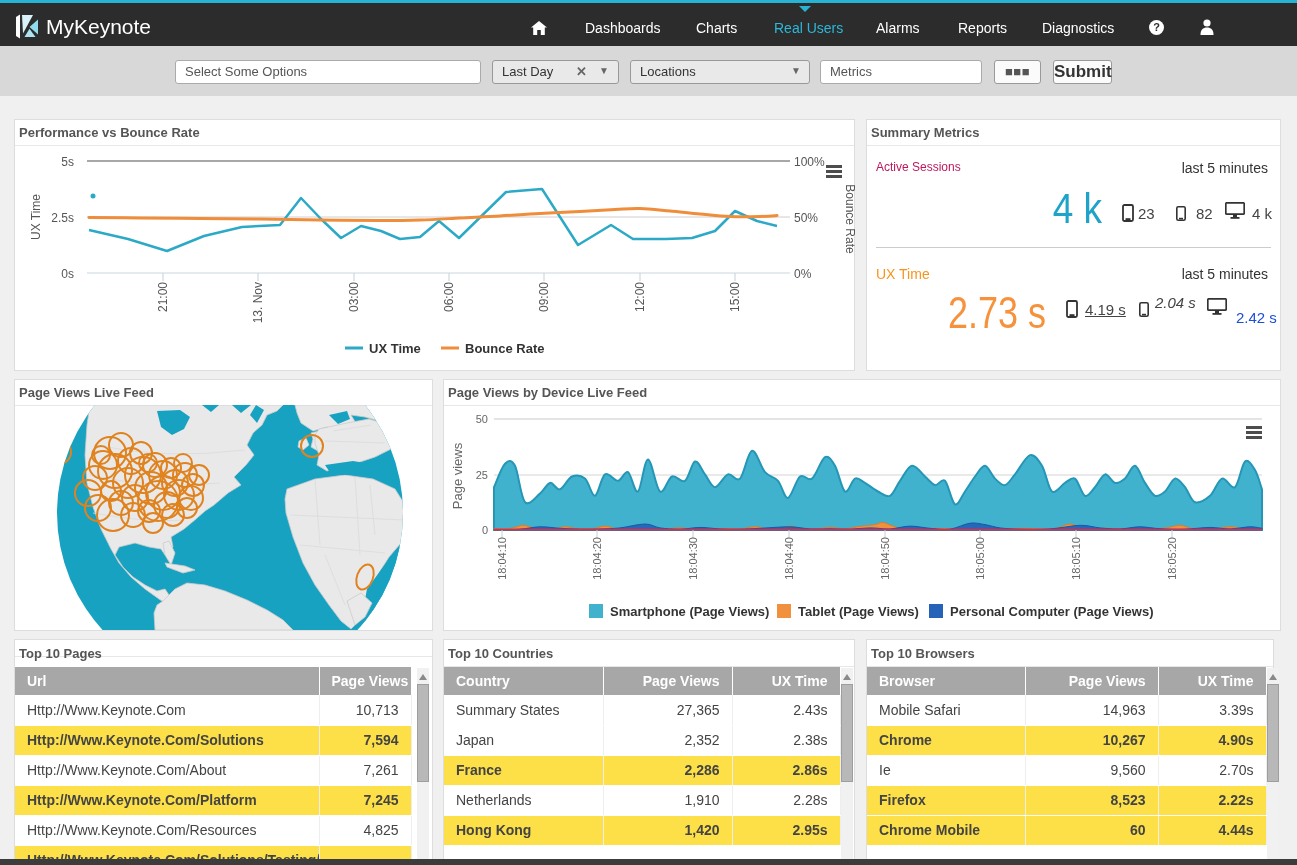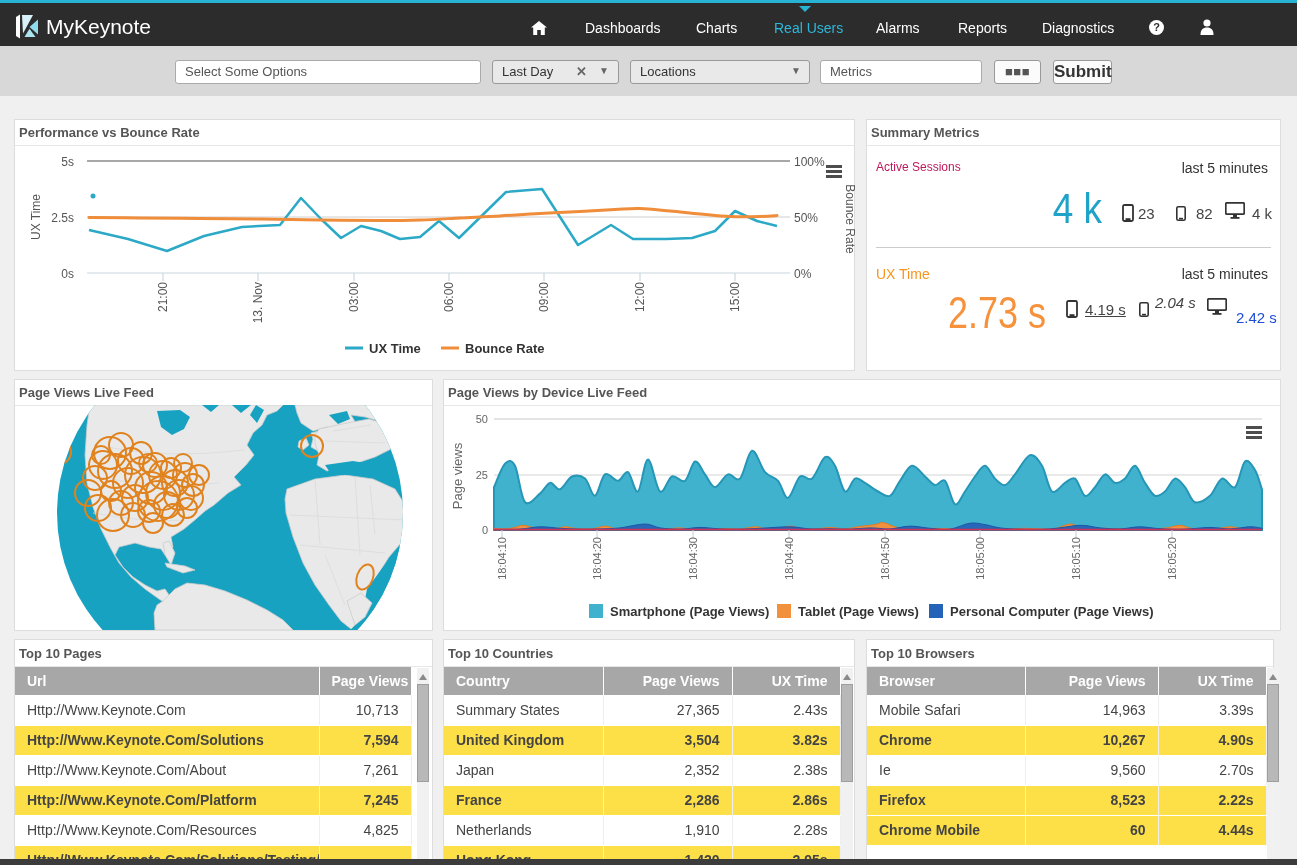--- a/index.html
+++ b/index.html
@@ -286,21 +286,21 @@
       <rect x="1246" y="436" width="16" height="3"></rect>
     </g>
   <rect x="589" y="604" width="14" height="14" fill="#41b2ce"></rect>
   <text x="610" y="616" font-size="13" font-weight="bold" fill="#333">Smartphone (Page Views)</text>
   <rect x="777" y="604" width="14" height="14" fill="#f1903d"></rect>
   <text x="798" y="616" font-size="13" font-weight="bold" fill="#333">Tablet (Page Views)</text>
   <rect x="929" y="604" width="14" height="14" fill="#2563b8"></rect>
   <text x="950" y="616" font-size="13" font-weight="bold" fill="#333">Personal Computer (Page Views)</text>
 </svg>
 <div class="panel" style="left:14px;top:639px;width:419px;height:227px;border-bottom:none;">
- <div class="phead" style="height:27px;line-height:27px;">Top 10 Pages</div>
+ <div class="phead" style="height:17px;line-height:27px;">Top 10 Pages</div>
  <div style="position:absolute;left:0;top:27px;width:396px;">
   <table class="dt" style="width:396px">
         <colgroup>
           <col style="width:304px">
           <col style="width:92px">
         </colgroup>
    <thead>
           <tr>
             <th class="">Url</th>
             <th class="num">Page Views</th>
@@ -354,25 +354,20 @@
             <th class="num">Page Views</th>
             <th class="num">UX Time</th>
           </tr>
         </thead>
         <tbody>
           <tr>
             <td class="">Summary States</td>
             <td class="num">27,365</td>
             <td class="num">2.43s</td>
           </tr>
-          <tr class="alt">
-            <td class="">United Kingdom</td>
-            <td class="num">3,504</td>
-            <td class="num">3.82s</td>
-          </tr>
           <tr>
             <td class="">Japan</td>
             <td class="num">2,352</td>
             <td class="num">2.38s</td>
           </tr>
           <tr class="alt">
             <td class="">France</td>
             <td class="num">2,286</td>
             <td class="num">2.86s</td>
           </tr>

